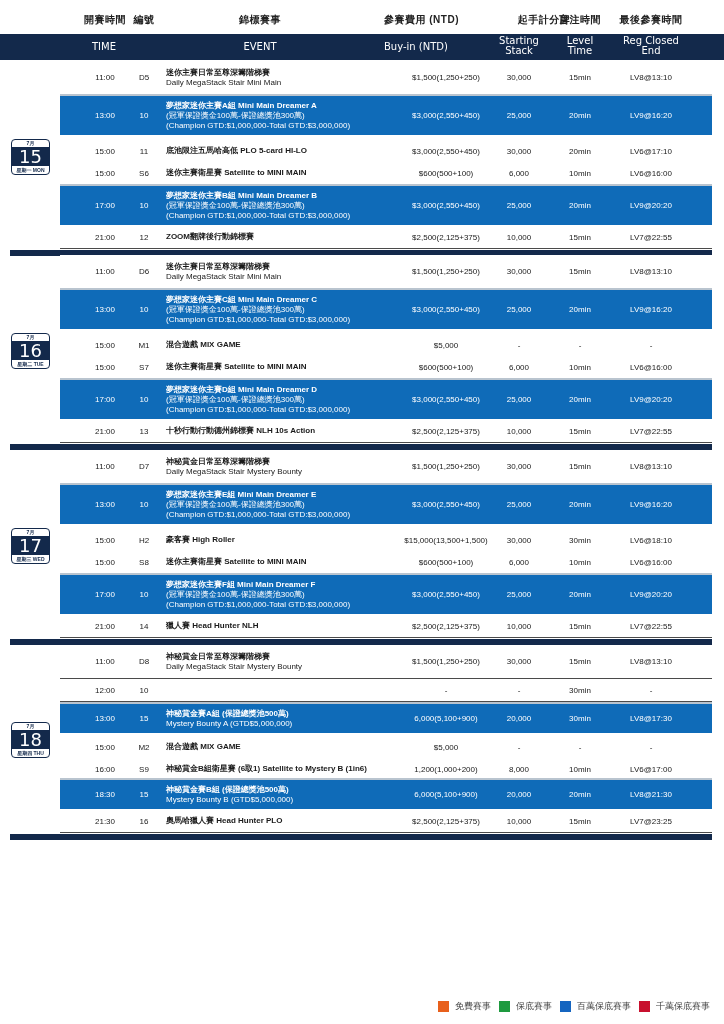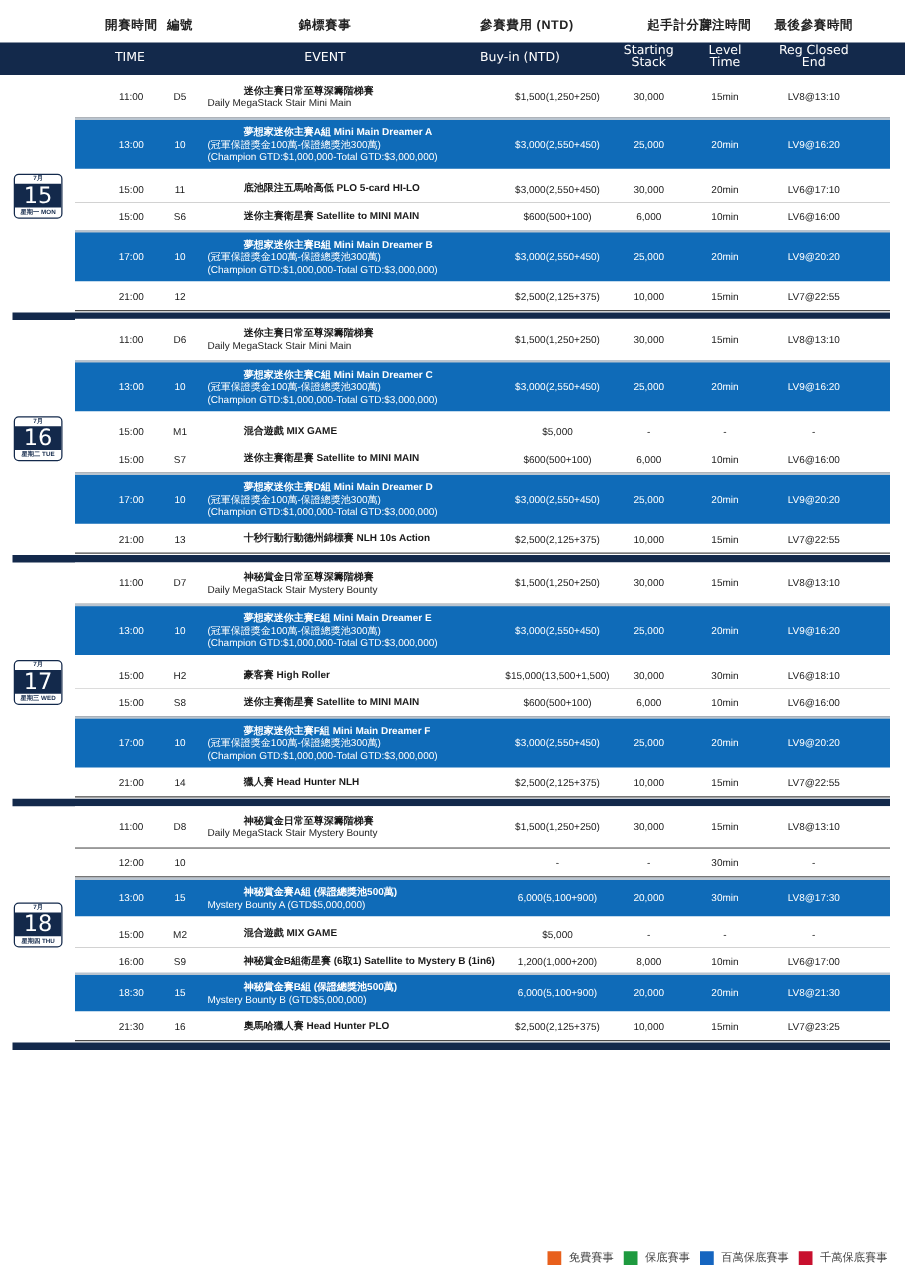--- a/index.html
+++ b/index.html
@@ -30,21 +30,21 @@
   .row .cell { position:absolute; top:0; height:100%; display:flex; align-items:center; }
   .row .c-time, .row .c-no, .row .c-buy, .row .c-stack, .row .c-level, .row .c-reg { justify-content:center; }
   .row .c-time { left:24px; }
   .row .c-no { left:70px; }
   .row .c-event { left:106px; width:230px; }
   .row .c-buy { left:320px; }
   .row .c-stack { left:436px; }
   .row .c-level { left:498px; }
   .row .c-reg { left:552px; }
   .ev-lines { display:flex; flex-direction:column; line-height:10px; font-size:8px; }
-  .ev-lines .zh { font-weight:bold;margin-left:29px; }
+  .ev-lines .zh { font-weight:bold; }
 
   .date-badge { position:absolute; left:11px; width:37px; height:34px;
                 border:1.5px solid #13294b; border-radius:4px; background:#fff; overflow:hidden; }
   .date-badge .month { height:7px; font-size:5px; text-align:center; line-height:7px; color:#13294b; font-weight:bold; }
   .date-badge .day { height:19px; background:#13294b; color:#fff; text-align:center;
                      font-size:18px; line-height:19px; font-family:"DejaVu Sans", sans-serif; }
   .date-badge .wd { height:8px; font-size:5px; text-align:center; line-height:8px; color:#13294b; font-weight:bold; }
 
   .legend { position:absolute; top:1000px; right:14px; display:flex; align-items:center; font-size:9px; color:#444; }
   .legend .item { display:flex; align-items:center; margin-left:8px; }
@@ -144,20 +144,25 @@
         </div>
       </div>
       <div class="cell c-buy">$3,000(2,550+450)</div>
       <div class="cell c-stack">25,000</div>
       <div class="cell c-level">20min</div>
       <div class="cell c-reg">LV9@20:20</div>
     </div>
     <div class="row white" style="top: 226px; height: 22px;">
       <div class="cell c-time">21:00</div>
       <div class="cell c-no">12</div>
+      <div class="cell c-event">
+        <div class="ev-lines">
+          <span class="zh">ZOOM翻牌後行動錦標賽</span>
+        </div>
+      </div>
       <div class="cell c-buy">$2,500(2,125+375)</div>
       <div class="cell c-stack">10,000</div>
       <div class="cell c-level">15min</div>
       <div class="cell c-reg">LV7@22:55</div>
     </div>
     <div class="section-bar" style="top: 250px;"></div>
     <div class="date-badge" style="top: 333px;">
       <div class="month">7月</div>
       <div class="day">16</div>
       <div class="wd">星期二 TUE</div>

